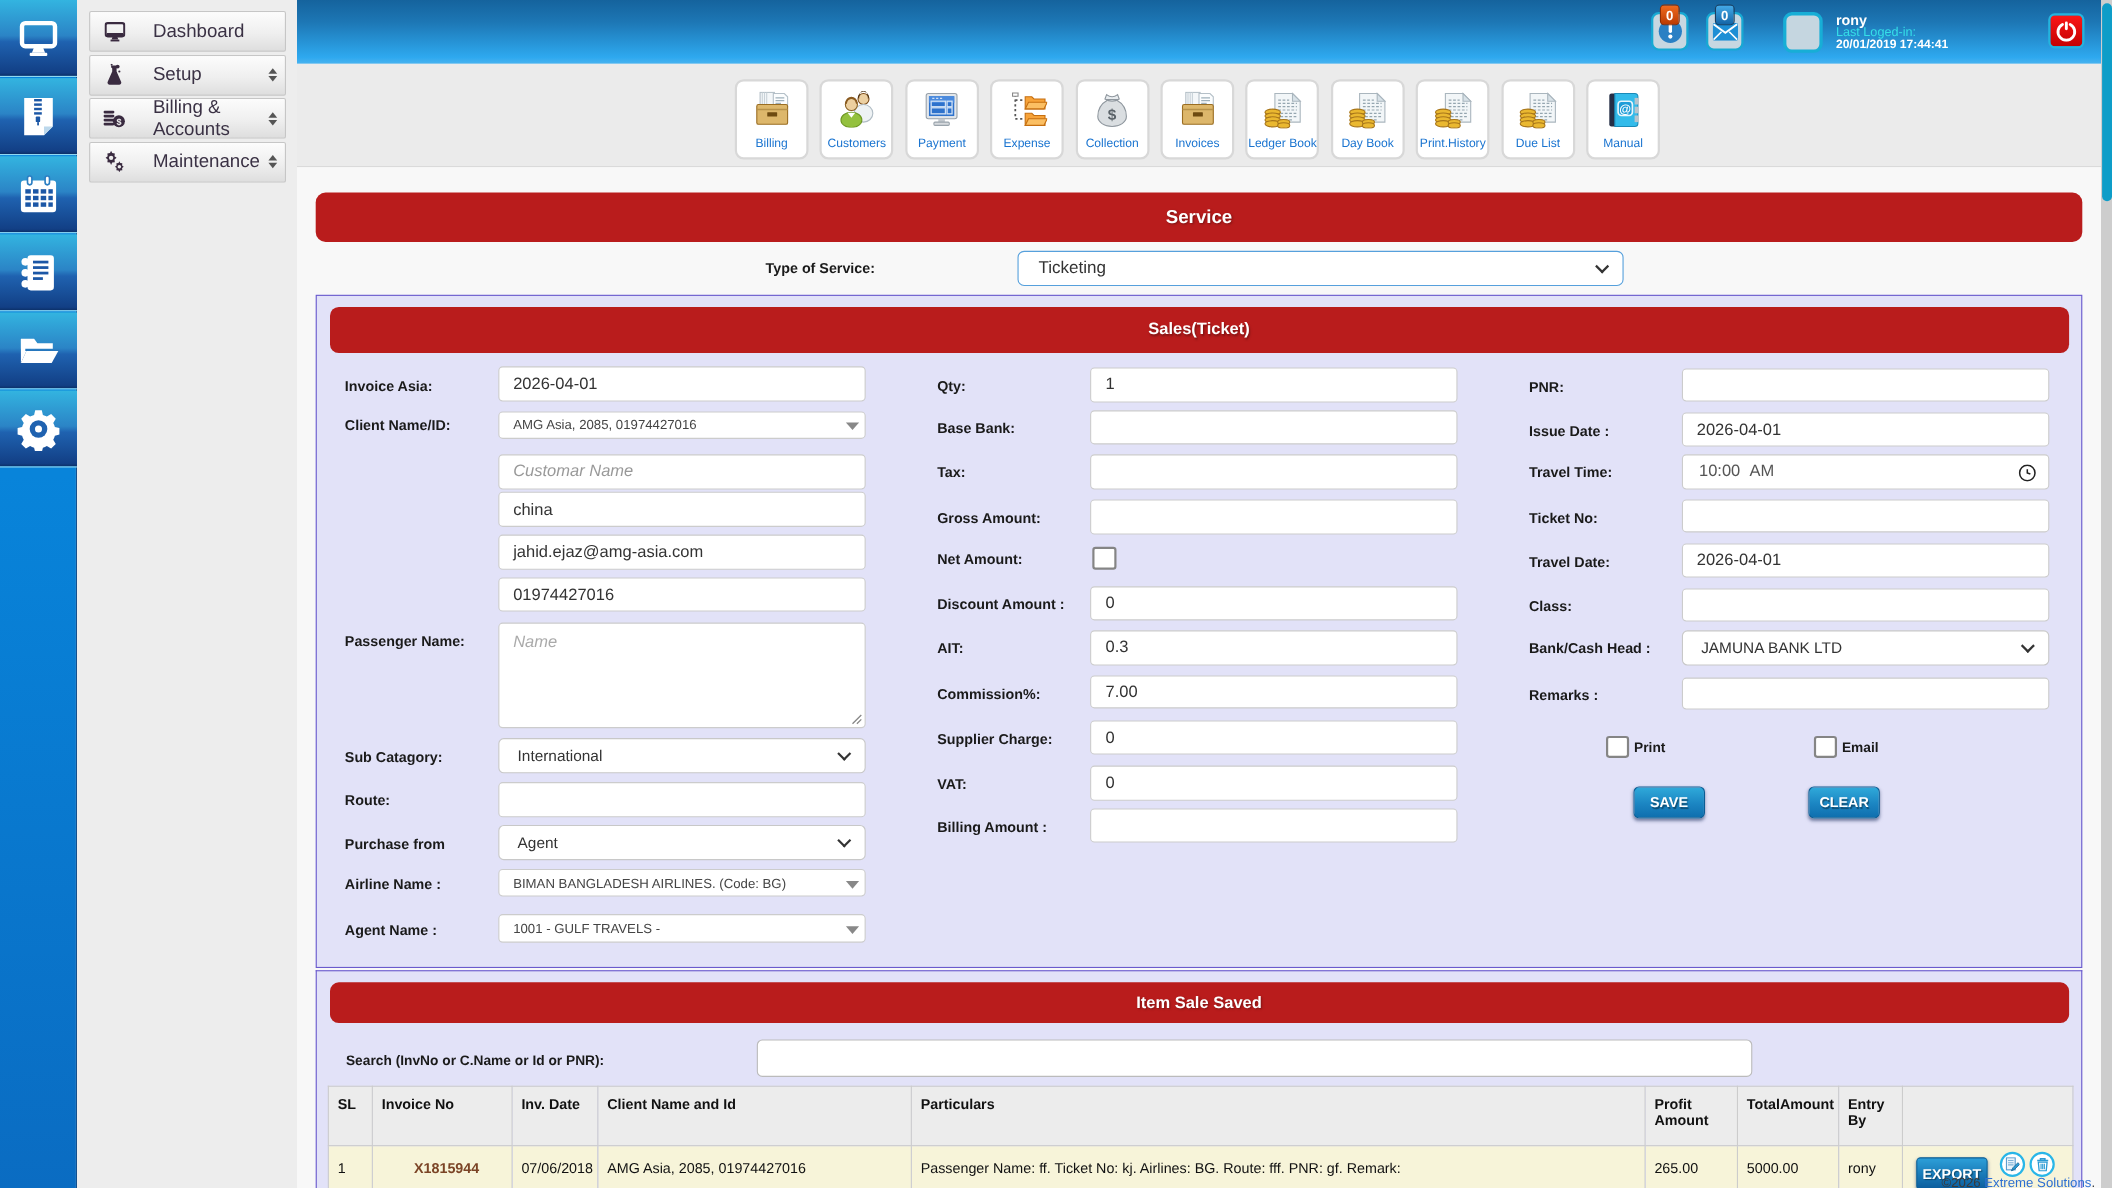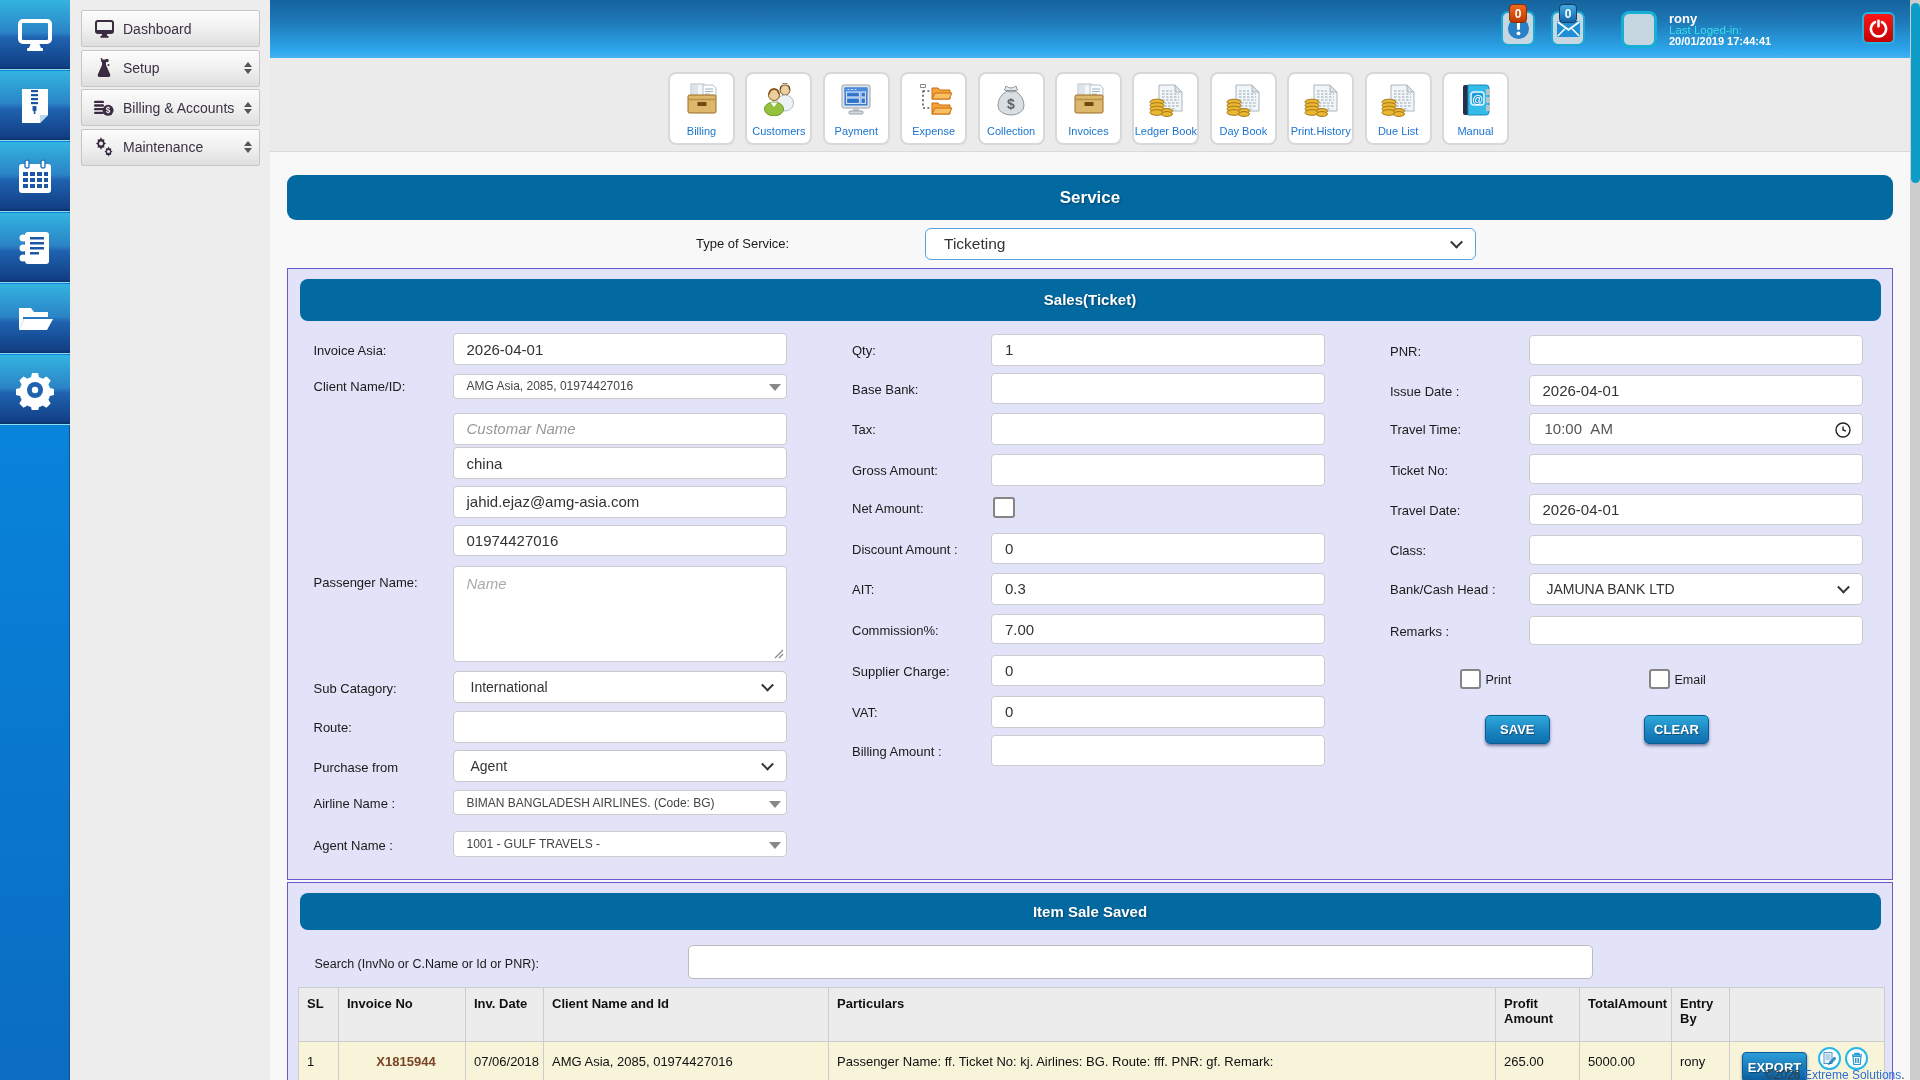--- a/index.html
+++ b/index.html
@@ -6,39 +6,39 @@
 html,body{width:1920px;height:1080px;overflow:hidden}
 body{font-family:"Liberation Sans",sans-serif;background:#f8f8f8;position:relative}
 .abs{position:absolute}
 
 #sidebar{left:0;top:0;width:70px;height:1080px;background:linear-gradient(180deg,#0884da 40%,#0a6cc2 100%);border-right:1px solid #11508f}
 .sideblk{position:absolute;left:0;width:70px;height:70px;background:linear-gradient(180deg,#33b4e0 0%,#2b84c6 47%,#1f62b0 55%,#123f85 96%,#0b3068 100%);border-bottom:1px solid #8fd8f2;display:flex;align-items:center;justify-content:center}
 
 #menu{left:70px;top:0;width:200px;height:1080px;background:#ededed}
 .mbtn{position:absolute;left:11px;width:179px;height:37px;background:linear-gradient(180deg,#fcfcfc 0%,#efefef 55%,#dedede 100%);border:1px solid #c6c6c6;border-radius:2px;display:flex;align-items:center}
 .mbtn .mi{width:20px;height:20px;margin-left:12px;display:flex;align-items:center;justify-content:center}
-.mbtn .mt{margin-left:9px;font-size:14px;color:#3a3144}
+.mbtn .mt{margin-left:25px;font-size:17px;color:#3a3144}
 .sortarr{position:absolute;right:10px;top:50%;transform:translateY(-50%);display:flex;flex-direction:column;gap:2px}
 .sortarr .u{width:0;height:0;border-left:4.5px solid transparent;border-right:4.5px solid transparent;border-bottom:5.5px solid #555}
 .sortarr .d{width:0;height:0;border-left:4.5px solid transparent;border-right:4.5px solid transparent;border-top:5.5px solid #555}
 
 #hdr{left:270px;top:0;width:1640px;height:58px;background:linear-gradient(180deg,#15639d 0%,#1d77b5 35%,#2ea9ef 90%,#49b3f0 100%)}
 .hicon{position:absolute;width:34px;height:35px;border-radius:7px;background:#c7d7e1;border:2px solid #17a9d3;display:flex;align-items:center;justify-content:center}
 .badge{position:absolute;width:18px;height:19px;border-radius:4px;color:#fff;font-size:12px;font-weight:bold;text-align:center;line-height:18px;z-index:5}
 .badge.o{background:linear-gradient(180deg,#ef6a1e,#bc3b03);border:1px solid #8d2e05}
 .badge.b{background:linear-gradient(180deg,#44aae8,#1465a6);border:1px solid #1b3f60}
 #pwr{position:absolute;width:33px;height:32px;border-radius:6px;background:linear-gradient(180deg,#fb1717,#c40202);border:2px solid #24b4de;display:flex;align-items:center;justify-content:center}
 
 #tbar{left:270px;top:58px;width:1640px;height:94px;background:#ebebeb;border-bottom:1px solid #d9d9d9}
 .tbtn{position:absolute;top:14px;width:67px;height:73px;background:#fff;border:2px solid #d8d8d8;border-radius:8px;box-shadow:inset 0 0 0 2px #fff;text-align:center}
 .tbtn svg{margin-top:9px}
 .tbtn .tl{position:absolute;left:-6px;right:-6px;bottom:6px;font-size:11px;color:#1a74d0}
 
-.bluebar{position:absolute;background:#0369a1;border-radius:8px;color:#fff;font-weight:bold;text-align:center;text-shadow:1px 1px 2px rgba(0,0,0,.35)}
-.lbl{position:absolute;font-size:13px;font-weight:normal;color:#1a1a1a;white-space:nowrap}
+.bluebar{position:absolute;background:#b91c1c;border-radius:8px;color:#fff;font-weight:bold;text-align:center;text-shadow:1px 1px 2px rgba(0,0,0,.35)}
+.lbl{position:absolute;font-size:13px;font-weight:bold;color:#1a1a1a;white-space:nowrap}
 .ib{position:absolute;background:#fff;border:1px solid #ccc;border-radius:4px;font-size:15px;color:#333;display:flex;align-items:center;padding-left:13px;white-space:nowrap}
 .ph{color:#999;font-style:italic}
 .chev{position:absolute;right:14px;top:50%;width:9px;height:9px;border-right:2.5px solid #333;border-bottom:2.5px solid #333;transform:translateY(-70%) rotate(45deg)}
 .tri{position:absolute;right:5px;top:50%;margin-top:-2px;width:0;height:0;border-left:6px solid transparent;border-right:6px solid transparent;border-top:7px solid #888}
 .cb{position:absolute;width:21px;height:20px;background:#fff;border:2px solid #858585;border-radius:3px}
 .btn{position:absolute;height:29px;background:linear-gradient(180deg,#2fa9da 0%,#1b85c2 55%,#0f6fae 100%);border:1px solid #0a5d94;border-radius:5px;color:#fff;font-weight:bold;font-size:13px;display:flex;align-items:center;justify-content:center;box-shadow:0 2px 3px rgba(10,30,80,.5);text-shadow:1px 1px 1px rgba(0,0,0,.4)}
 #panel1{left:287px;top:268px;width:1606px;height:612px;background:#e2e2f8;border:1px solid #6a5acd}
 #panel2{left:287px;top:882px;width:1606px;height:198px;background:#e2e2f8;border:1px solid #6a5acd;border-bottom:none}
 
 #tbl{position:absolute;left:10px;top:104px;width:1586px;border-collapse:collapse;table-layout:fixed}

